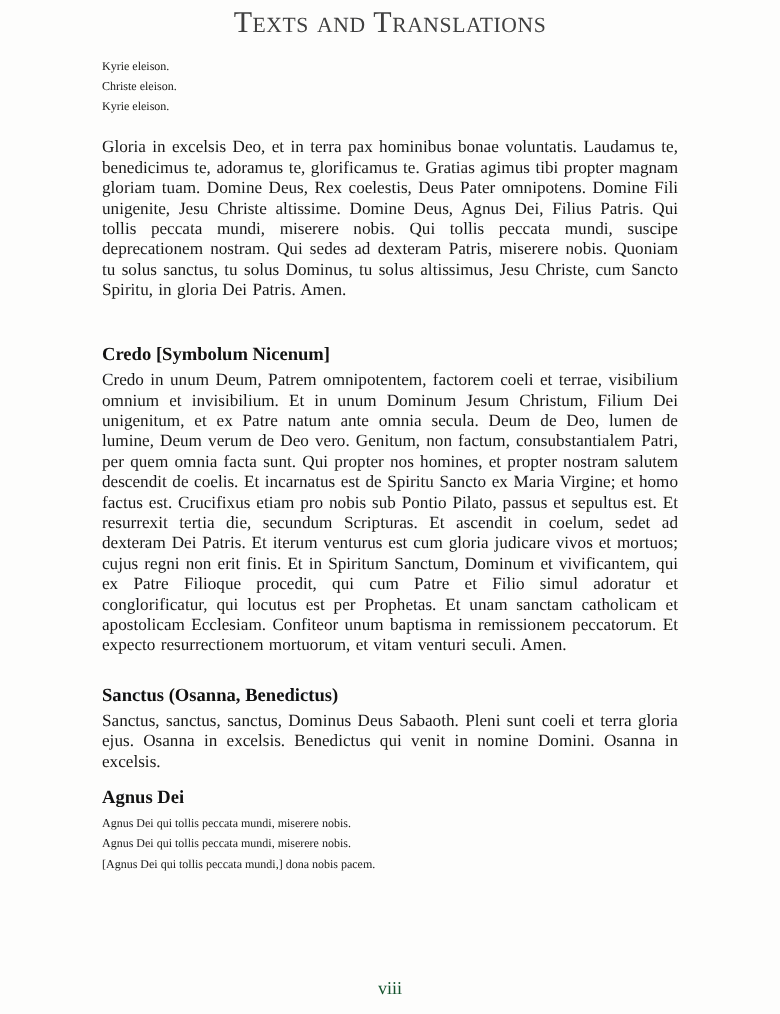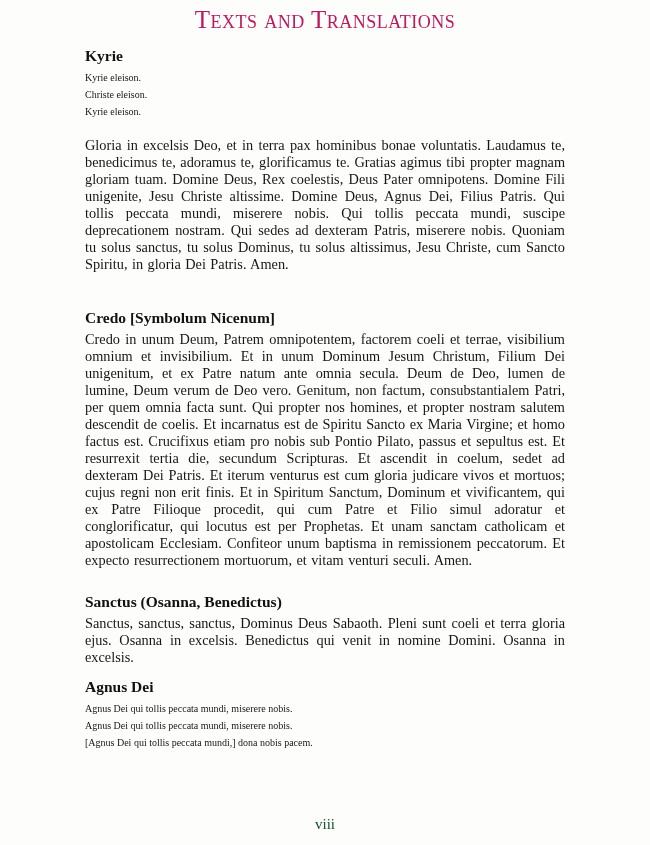--- a/index.html
+++ b/index.html
@@ -22,21 +22,21 @@
     padding: 6px 85px 0 85px;
     position: relative;
   }
   .page-title {
     text-align: center;
     font-variant: small-caps;
     font-size: 25px;
     line-height: 28px;
     letter-spacing: 0.5px;
     font-weight: normal;
-    color: #be185d;
+    color: #404040;
     margin: 0;
   }
   .section-heading {
     font-weight: bold;
     font-size: 15.5px;
     line-height: 18px;
     margin: 0 0 4px 0;
     color: #121212;
   }
   .para {
@@ -73,21 +73,20 @@
   }
 </style>
 </head>
 <body>
 
 <div class="page">
 
   <h1 class="page-title">Texts and Translations</h1>
 
   <section class="s-kyrie">
-    <h2 class="section-heading">Kyrie</h2>
     <div class="chant-lines">
       <span class="chant-line">Kyrie eleison.</span>
       <span class="chant-line">Christe eleison.</span>
       <span class="chant-line">Kyrie eleison.</span>
     </div>
   </section>
 
   <section class="s-gloria">
     <p class="para">Gloria in excelsis Deo, et in terra pax hominibus bonae voluntatis. Laudamus te, benedicimus te, adoramus te, glorificamus te. Gratias agimus tibi propter magnam gloriam tuam. Domine Deus, Rex coelestis, Deus Pater omnipotens. Domine Fili unigenite, Jesu Christe altissime. Domine Deus, Agnus Dei, Filius Patris. Qui tollis peccata mundi, miserere nobis. Qui tollis peccata mundi, suscipe deprecationem nostram. Qui sedes ad dexteram Patris, miserere nobis. Quoniam tu solus sanctus, tu solus Dominus, tu solus altissimus, Jesu Christe, cum Sancto Spiritu, in gloria Dei Patris. Amen.</p>
   </section>

